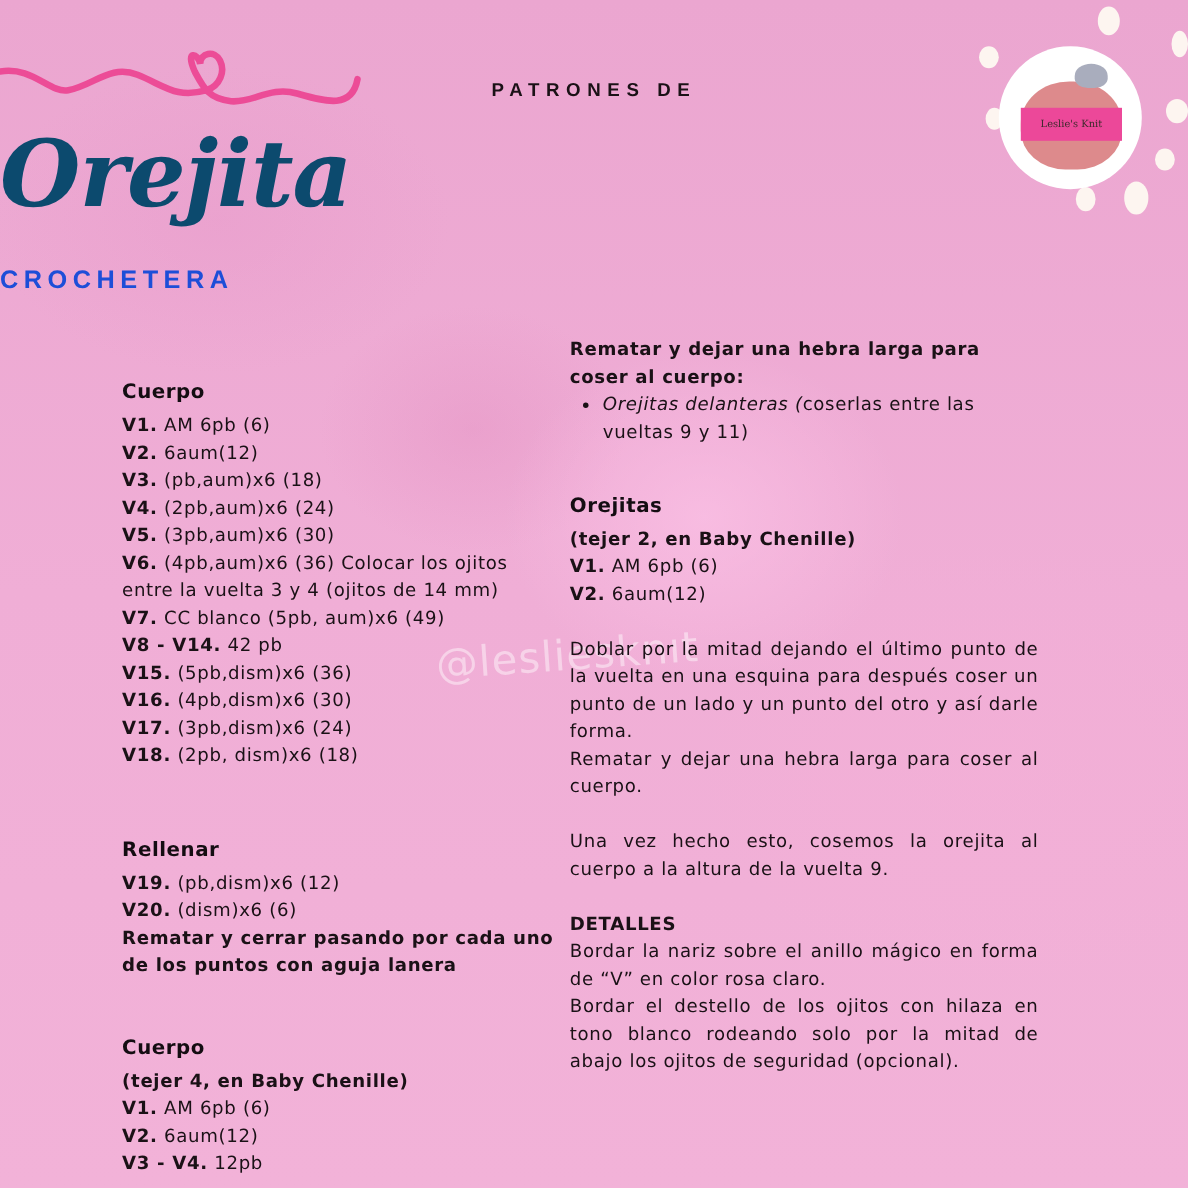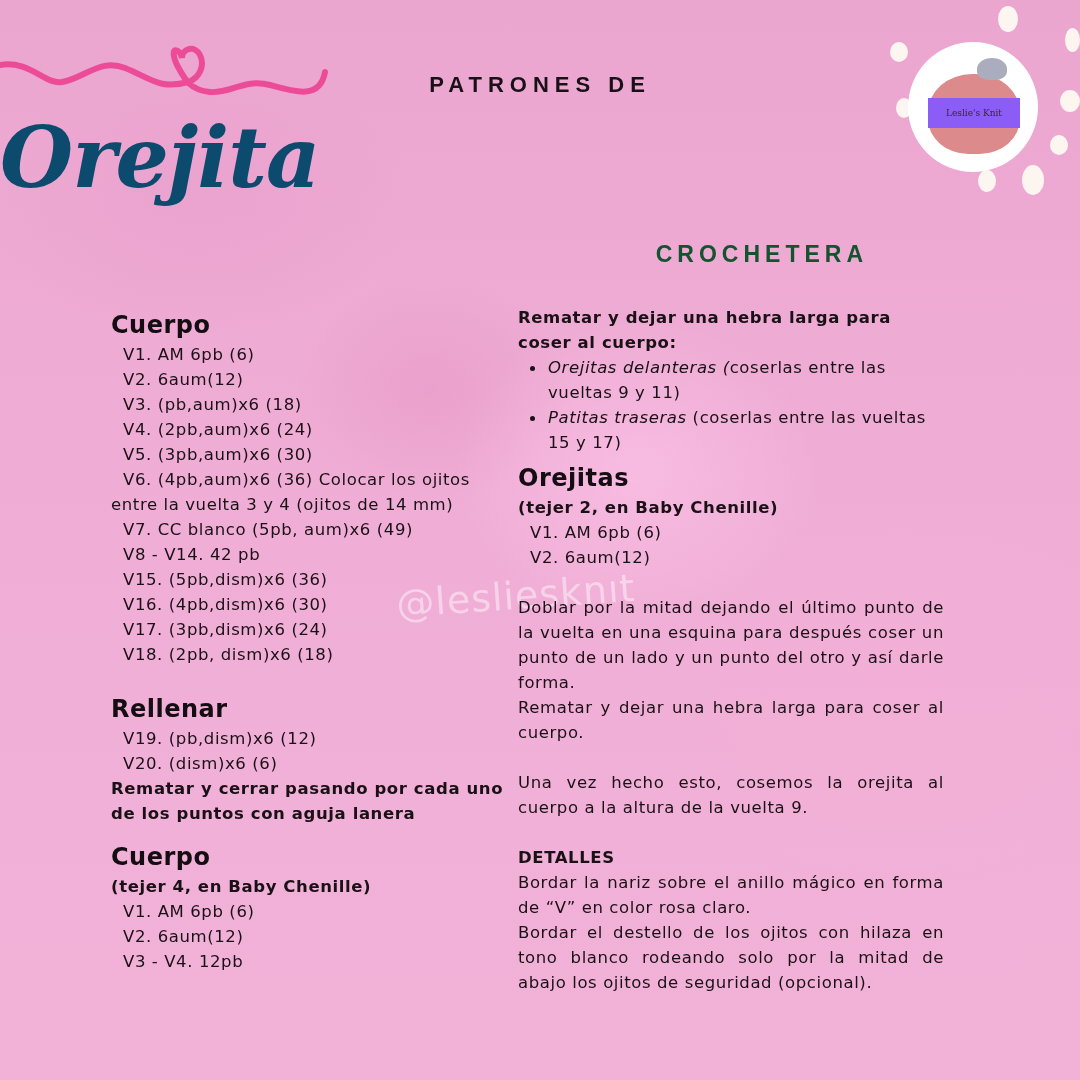--- a/index.html
+++ b/index.html
@@ -26,61 +26,61 @@
       position: absolute; left: 48px; top: 42px; width: 130px; height: 130px;
       border-radius: 50%; background: #ffffff;
     }
     .yarn {
       position: absolute; left: 68px; top: 74px; width: 92px; height: 80px;
       border-radius: 48% 48% 44% 44%;
       background: #dd8a8c;
     }
     .label-band {
       position: absolute; left: 68px; top: 98px; width: 92px; height: 30px;
-      background: #8b5cf6;
+      background: #ec4899;
       display: flex; align-items: center; justify-content: center;
       font-family: "DejaVu Serif", serif; font-size: 9px; color: #3a2a2a;
     }
     .cat {
       position: absolute; left: 117px; top: 58px; width: 30px; height: 22px;
       background: #a9adbd; border-radius: 50% 50% 40% 40%;
     }
     .flower { position: absolute; width: 8px; height: 8px; background: #d5302a; border-radius: 50%; }
 
     .title-top {
       position: absolute; top: 72px; left: 0; width: 1080px; text-align: center;
       font-family: "Liberation Sans", sans-serif; font-weight: 700;
-      font-size: 22px; letter-spacing: 6px; color: #1a1116;
+      font-size: 17px; letter-spacing: 6px; color: #1a1116;
     }
     .title-main {
       position: absolute; top: 108px; left: 0; width: 1080px; text-align: left;
       font-family: "DejaVu Serif", serif; font-style: italic; font-weight: 700;
       font-size: 84px; color: #0c4a6e; letter-spacing: -1px;
     }
     .title-sub {
-      position: absolute; top: 241px; left: 0; width: 868px; text-align: right;
+      position: absolute; top: 241px; left: 0; width: 868px; text-align: left;
       font-family: "Liberation Sans", sans-serif; font-weight: 700;
-      font-size: 23px; letter-spacing: 5px; color: #14532d;
+      font-size: 23px; letter-spacing: 5px; color: #1d4ed8;
     }
     .watermark {
       position: absolute; left: 396px; top: 574px;
       font-family: "DejaVu Sans", sans-serif; font-size: 38px;
       color: rgba(255,255,255,0.45); letter-spacing: 1px;
       transform: rotate(-4deg);
     }
 
     .col { position: absolute; font-size: 16.5px; line-height: 25px; letter-spacing: 0.6px; }
     .col-left { left: 111px; top: 308px; width: 400px; }
     .col-right { left: 518px; top: 305px; width: 426px; }
 
     .h2 {
-      font-family: "DejaVu Sans", sans-serif; font-weight: 700; font-size: 24px;
-      line-height: 34px; letter-spacing: 0.5px; color: #140d12;
+      font-family: "DejaVu Sans", sans-serif; font-weight: 700; font-size: 18px;
+      line-height: 34px; letter-spacing: 0.5px; color: #140d12; margin-top: 32px;
     }
-    .row b { font-weight: 400; margin-left: 12px; }
+    .row b { font-weight: 700; }
     .bold { font-weight: 700; }
     .gap { height: 25px; }
     .gap-sm { height: 14px; }
     .justify { text-align: justify; text-align-last: left; }
     ul.bullets { list-style: none; padding-left: 12px; }
     ul.bullets li { position: relative; padding-left: 18px; }
     ul.bullets li::before {
       content: ""; position: absolute; left: 0; top: 11px; width: 5px; height: 5px;
       border-radius: 50%; background: #1a1116;
     }
@@ -150,21 +150,20 @@
   <div class="bold">(tejer 4, en Baby Chenille)</div>
   <div class="row"><b>V1.</b><span> AM 6pb (6)</span></div>
   <div class="row"><b>V2.</b><span> 6aum(12)</span></div>
   <div class="row"><b>V3 - V4.</b><span> 12pb</span></div>
 </div>
 
 <div class="col col-right">
   <div class="bold">Rematar y dejar una hebra larga para coser al cuerpo:</div>
   <ul class="bullets">
     <li><span class="it">Orejitas delanteras (</span><span>coserlas entre las vueltas 9 y 11)</span></li>
-    <li><span class="it">Patitas traseras</span><span> (coserlas entre las vueltas 15 y 17)</span></li>
   </ul>
 
   <div style="height:6px"></div>
 
   <div class="h2">Orejitas</div>
   <div class="bold">(tejer 2, en Baby Chenille)</div>
   <div class="row"><b>V1.</b><span> AM 6pb (6)</span></div>
   <div class="row"><b>V2.</b><span> 6aum(12)</span></div>
 
   <div class="gap"></div>

